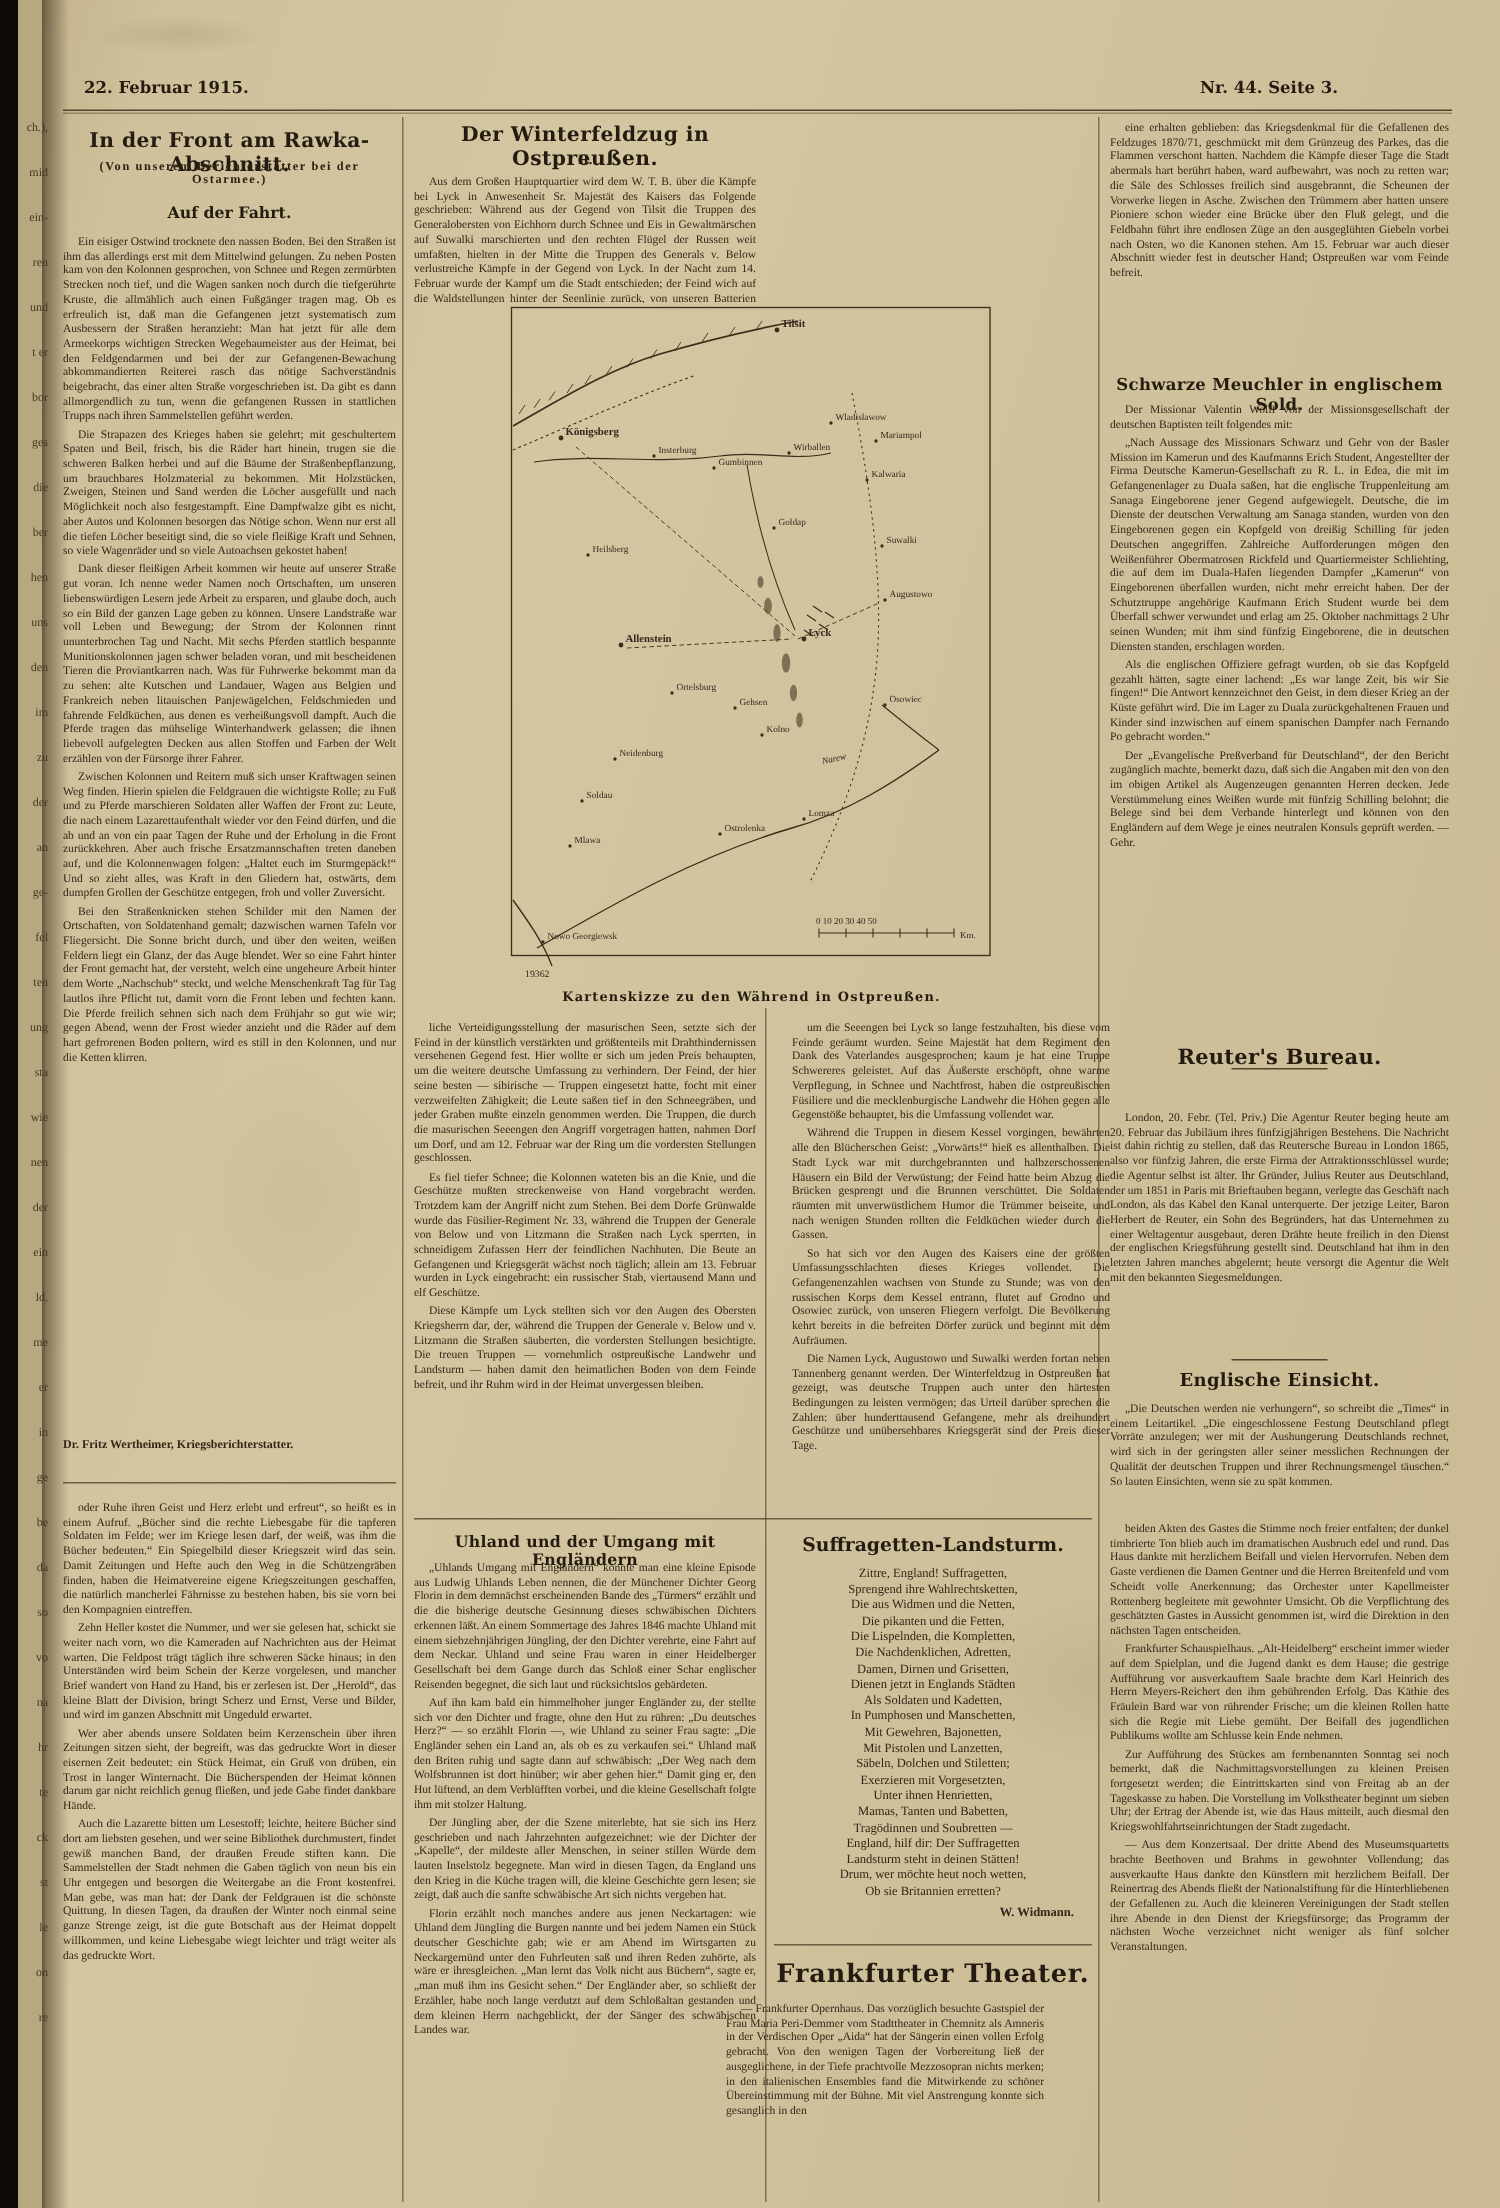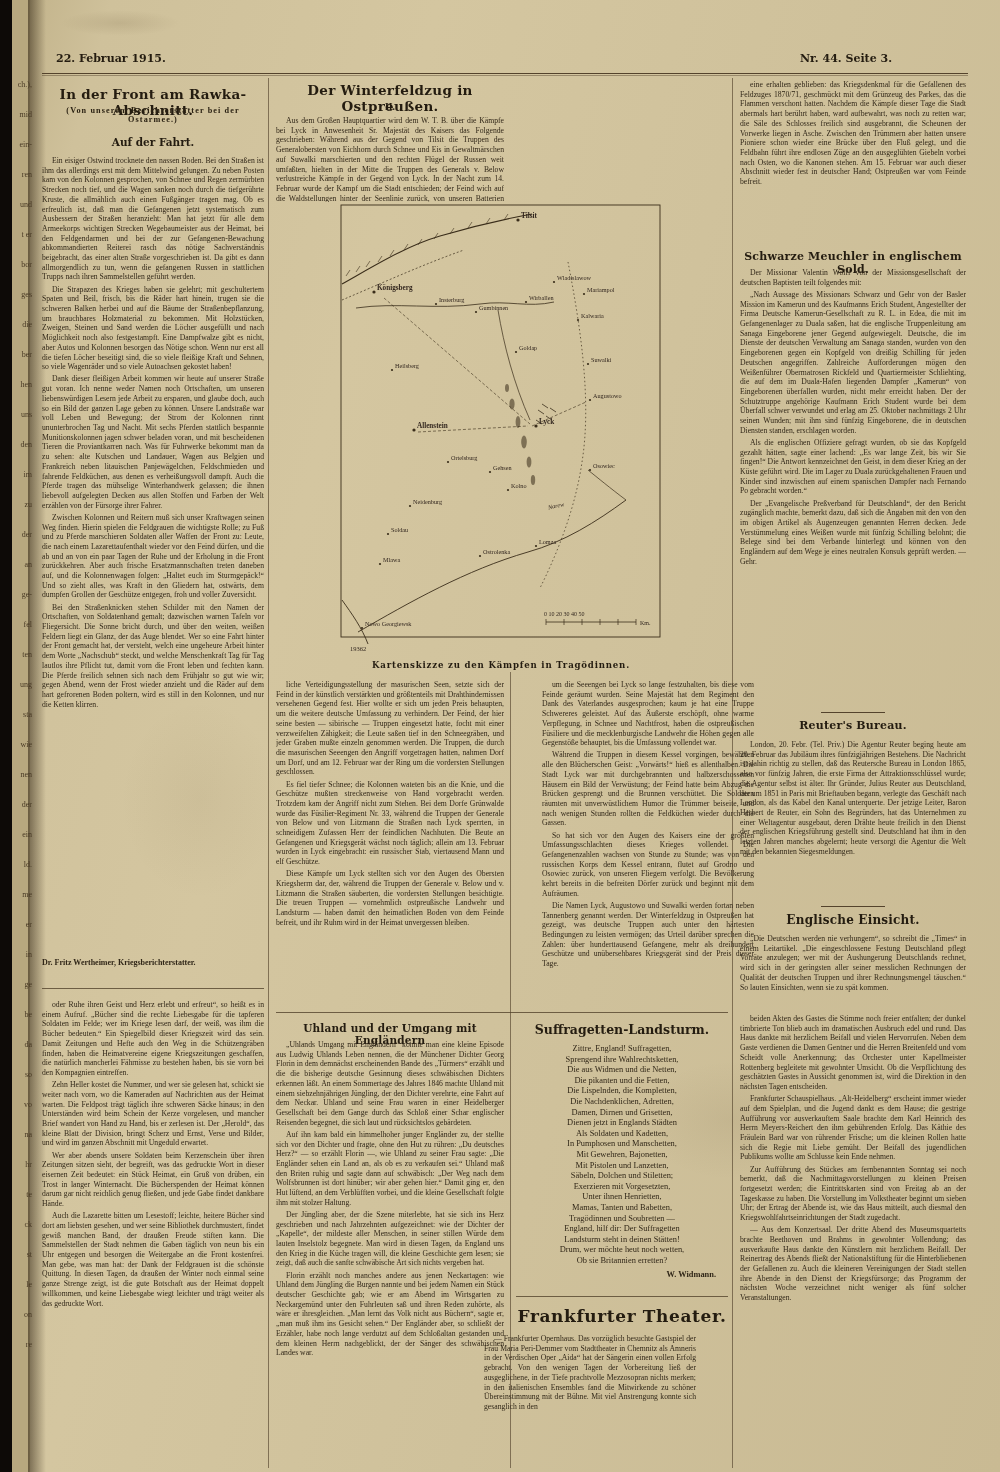--- a/index.html
+++ b/index.html
@@ -226,28 +226,28 @@
           <circle cx="140" cy="352" r="1.1" fill="#3a2d1a"></circle>
           <text x="143" y="350" font-size="6.2" fill="#33271f">Ostrolenka</text>
           <circle cx="196" cy="342" r="1.1" fill="#3a2d1a"></circle>
           <text x="199" y="340" font-size="6.2" fill="#33271f">Lomza</text>
           <text x="209" y="306" font-size="6.2" fill="#33271f" font-style="italic" transform="rotate(-12 206 308)">Narew</text>
           <circle cx="22" cy="424" r="1.1" fill="#3a2d1a"></circle>
           <text x="25" y="422" font-size="6.2" fill="#33271f">Nowo Georgiewsk</text>
         </g>
     </svg>
   </div>
-  <div class="map-caption">Kartenskizze zu den Kämpfen in Tragödinnen.</div>
+  <div class="map-caption">Kartenskizze zu den Während in Ostpreußen.</div>
 
   <div class="blk body-text" style="left:276px;top:680px;width:228px;height:326px;">
       <p class="para">liche Verteidigungsstellung der masurischen Seen, setzte sich der Feind in der künstlich verstärkten und größtenteils mit Drahthindernissen versehenen Gegend fest. Hier wollte er sich um jeden Preis behaupten, um die weitere deutsche Umfassung zu verhindern. Der Feind, der hier seine besten — sibirische — Truppen eingesetzt hatte, focht mit einer verzweifelten Zähigkeit; die Leute saßen tief in den Schneegräben, und jeder Graben mußte einzeln genommen werden. Die Truppen, die durch die masurischen Seeengen den Angriff vorgetragen hatten, nahmen Dorf um Dorf, und am 12. Februar war der Ring um die vordersten Stellungen geschlossen.</p>
       <p class="para">Es fiel tiefer Schnee; die Kolonnen wateten bis an die Knie, und die Geschütze mußten streckenweise von Hand vorgebracht werden. Trotzdem kam der Angriff nicht zum Stehen. Bei dem Dorfe Grünwalde wurde das Füsilier-Regiment Nr. 33, während die Truppen der Generale von Below und von Litzmann die Straßen nach Lyck sperrten, in schneidigem Zufassen Herr der feindlichen Nachhuten. Die Beute an Gefangenen und Kriegsgerät wächst noch täglich; allein am 13. Februar wurden in Lyck eingebracht: ein russischer Stab, viertausend Mann und elf Geschütze.</p>
       <p class="para">Diese Kämpfe um Lyck stellten sich vor den Augen des Obersten Kriegsherrn dar, der, während die Truppen der Generale v. Below und v. Litzmann die Straßen säuberten, die vordersten Stellungen besichtigte. Die treuen Truppen — vornehmlich ostpreußische Landwehr und Landsturm — haben damit den heimatlichen Boden von dem Feinde befreit, und ihr Ruhm wird in der Heimat unvergessen bleiben.</p>
     </div>
-  <div class="blk body-text" style="left:542px;top:680px;width:212px;height:326px;">
+  <div class="blk body-text" style="left:528px;top:680px;width:212px;height:326px;">
       <p class="para">um die Seeengen bei Lyck so lange festzuhalten, bis diese vom Feinde geräumt wurden. Seine Majestät hat dem Regiment den Dank des Vaterlandes ausgesprochen; kaum je hat eine Truppe Schwereres geleistet. Auf das Äußerste erschöpft, ohne warme Verpflegung, in Schnee und Nachtfrost, haben die ostpreußischen Füsiliere und die mecklenburgische Landwehr die Höhen gegen alle Gegenstöße behauptet, bis die Umfassung vollendet war.</p>
       <p class="para">Während die Truppen in diesem Kessel vorgingen, bewährten alle den Blücherschen Geist: „Vorwärts!“ hieß es allenthalben. Die Stadt Lyck war mit durchgebrannten und halbzerschossenen Häusern ein Bild der Verwüstung; der Feind hatte beim Abzug die Brücken gesprengt und die Brunnen verschüttet. Die Soldaten räumten mit unverwüstlichem Humor die Trümmer beiseite, und nach wenigen Stunden rollten die Feldküchen wieder durch die Gassen.</p>
       <p class="para">So hat sich vor den Augen des Kaisers eine der größten Umfassungsschlachten dieses Krieges vollendet. Die Gefangenenzahlen wachsen von Stunde zu Stunde; was von den russischen Korps dem Kessel entrann, flutet auf Grodno und Osowiec zurück, von unseren Fliegern verfolgt. Die Bevölkerung kehrt bereits in die befreiten Dörfer zurück und beginnt mit dem Aufräumen.</p>
       <p class="para">Die Namen Lyck, Augustowo und Suwalki werden fortan neben Tannenberg genannt werden. Der Winterfeldzug in Ostpreußen hat gezeigt, was deutsche Truppen auch unter den härtesten Bedingungen zu leisten vermögen; das Urteil darüber sprechen die Zahlen: über hunderttausend Gefangene, mehr als dreihundert Geschütze und unübersehbares Kriegsgerät sind der Preis dieser Tage.</p>
     </div>
 
   <div class="hrule" style="left:276px;top:1012px;width:452px;"></div>
 
   <div class="blk hl hl-art" style="left:276px;top:1022px;width:228px;font-size:10.5px;">Uhland und der Umgang mit Engländern</div>
   <div class="blk body-text" style="left:276px;top:1040px;width:228px;height:422px;">
@@ -293,21 +293,21 @@
     </div>
   <div class="blk hl hl-art" style="left:740px;top:250px;width:226px;font-size:11px;">Schwarze Meuchler in englischem Sold.</div>
   <div class="blk body-text" style="left:740px;top:268px;width:226px;height:436px;">
       <p class="para">Der Missionar Valentin Wolff von der Missionsgesellschaft der deutschen Baptisten teilt folgendes mit:</p>
       <p class="para">„Nach Aussage des Missionars Schwarz und Gehr von der Basler Mission im Kamerun und des Kaufmanns Erich Student, Angestellter der Firma Deutsche Kamerun-Gesellschaft zu R. L. in Edea, die mit im Gefangenenlager zu Duala saßen, hat die englische Truppenleitung am Sanaga Eingeborene jener Gegend aufgewiegelt. Deutsche, die im Dienste der deutschen Verwaltung am Sanaga standen, wurden von den Eingeborenen gegen ein Kopfgeld von dreißig Schilling für jeden Deutschen angegriffen. Zahlreiche Aufforderungen mögen den Weißenführer Obermatrosen Rickfeld und Quartiermeister Schliehting, die auf dem im Duala-Hafen liegenden Dampfer „Kamerun“ von Eingeborenen überfallen wurden, nicht mehr erreicht haben. Der der Schutztruppe angehörige Kaufmann Erich Student wurde bei dem Überfall schwer verwundet und erlag am 25. Oktober nachmittags 2 Uhr seinen Wunden; mit ihm sind fünfzig Eingeborene, die in deutschen Diensten standen, erschlagen worden.</p>
       <p class="para">Als die englischen Offiziere gefragt wurden, ob sie das Kopfgeld gezahlt hätten, sagte einer lachend: „Es war lange Zeit, bis wir Sie fingen!“ Die Antwort kennzeichnet den Geist, in dem dieser Krieg an der Küste geführt wird. Die im Lager zu Duala zurückgehaltenen Frauen und Kinder sind inzwischen auf einem spanischen Dampfer nach Fernando Po gebracht worden.“</p>
       <p class="para">Der „Evangelische Preßverband für Deutschland“, der den Bericht zugänglich machte, bemerkt dazu, daß sich die Angaben mit den von den im obigen Artikel als Augenzeugen genannten Herren decken. Jede Verstümmelung eines Weißen wurde mit fünfzig Schilling belohnt; die Belege sind bei dem Verbande hinterlegt und können von den Engländern auf dem Wege je eines neutralen Konsuls geprüft werden. — Gehr.</p>
     </div>
 
   <div class="hrule-short" style="left:821px;top:712px;"></div>
-  <div class="blk hl hl-art" style="left:740px;top:719px;width:226px;font-size:11px;">Reuter's Bureau.</div>
+  <div class="blk hl hl-art" style="left:740px;top:697px;width:226px;font-size:14px;">Reuter's Bureau.</div>
   <div class="blk body-text" style="left:740px;top:740px;width:226px;height:158px;">
       <p class="para">London, 20. Febr. (Tel. Priv.) Die Agentur Reuter beging heute am 20. Februar das Jubiläum ihres fünfzigjährigen Bestehens. Die Nachricht ist dahin richtig zu stellen, daß das Reutersche Bureau in London 1865, also vor fünfzig Jahren, die erste Firma der Attraktionsschlüssel wurde; die Agentur selbst ist älter. Ihr Gründer, Julius Reuter aus Deutschland, der um 1851 in Paris mit Brieftauben begann, verlegte das Geschäft nach London, als das Kabel den Kanal unterquerte. Der jetzige Leiter, Baron Herbert de Reuter, ein Sohn des Begründers, hat das Unternehmen zu einer Weltagentur ausgebaut, deren Drähte heute freilich in den Dienst der englischen Kriegsführung gestellt sind. Deutschland hat ihm in den letzten Jahren manches abgelernt; heute versorgt die Agentur die Welt mit den bekannten Siegesmeldungen.</p>
     </div>
 
   <div class="hrule-short" style="left:821px;top:906px;"></div>
   <div class="blk hl hl-art" style="left:740px;top:913px;width:226px;font-size:12px;">Englische Einsicht.</div>
   <div class="blk body-text" style="left:740px;top:934px;width:226px;height:72px;">
       <p class="para">„Die Deutschen werden nie verhungern“, so schreibt die „Times“ in einem Leitartikel. „Die eingeschlossene Festung Deutschland pflegt Vorräte anzulegen; wer mit der Aushungerung Deutschlands rechnet, wird sich in der geringsten aller seiner messlichen Rechnungen der Qualität der deutschen Truppen und ihrer Rechnungsmengel täuschen.“ So lauten Einsichten, wenn sie zu spät kommen.</p>
     </div>
 

